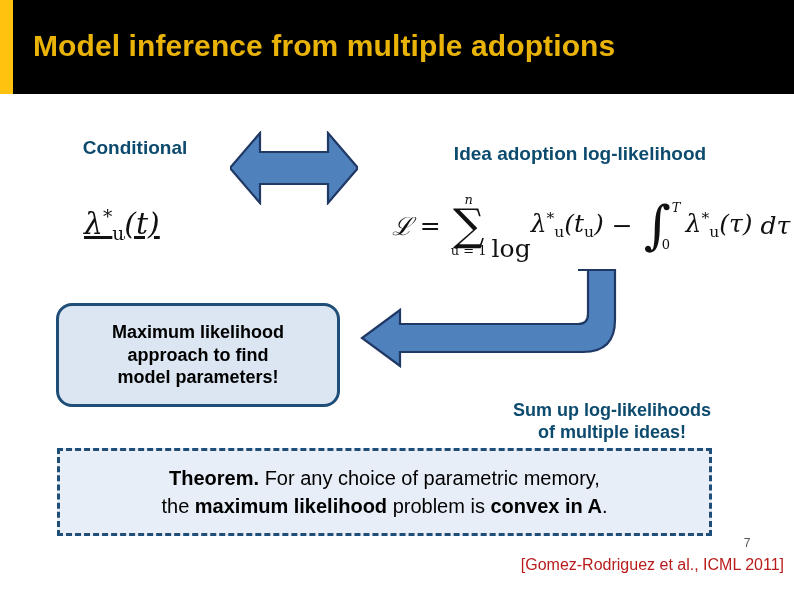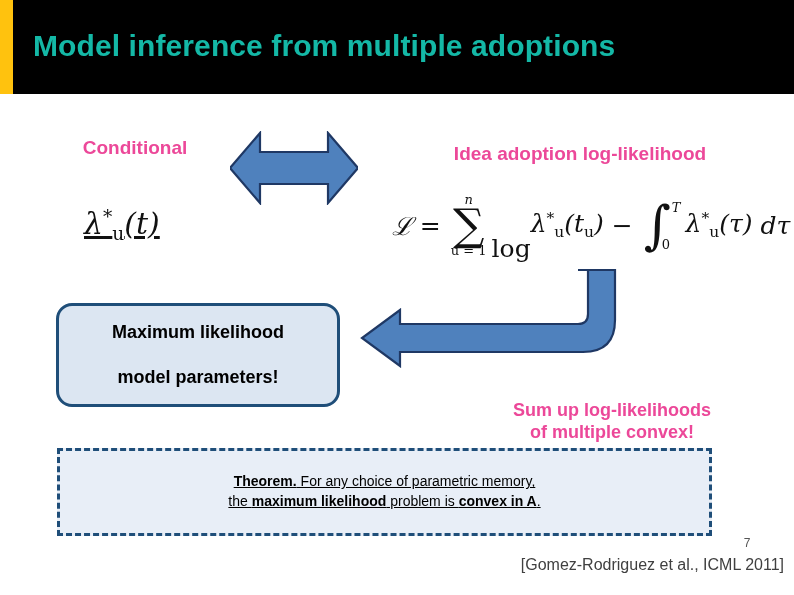--- a/index.html
+++ b/index.html
@@ -31,33 +31,33 @@
     height: 94px;
     background: #ffc20e;
   }
   #slide-title {
     position: absolute;
     left: 33px;
     top: 26px;
     width: 720px;
     font-size: 30px;
     font-weight: bold;
-    color: #14b8a6;
+    color: #eab308;
     letter-spacing: 0.1px;
     line-height: 40px;
     white-space: nowrap;
   }
 
   
   .label-block {
     position: absolute;
     font-weight: bold;
     text-align: center;
     line-height: 1.22;
-    color: #ec4899;
+    color: #0c4a6e;
   }
 
   #cond-intensities {
     left: 40px;
     top: 136px;
     width: 190px;
     font-size: 19px;
   }
 
   #idea-adoption-label {
@@ -179,46 +179,45 @@
     height: 88px;
     background: #e8eef7;
     border: 3px dashed #1f4e79;
     box-sizing: border-box;
     display: flex;
     align-items: center;
     justify-content: center;
   }
   #theorem-text {
     text-align: center;
-    font-size: 14px;
+    font-size: 20px;
     line-height: 1.4;
     color: #000000;
     padding: 0 14px;
-    text-decoration: underline;
   }
   #theorem-text b { font-weight: bold; }
 
   
   #slide-number {
     position: absolute;
     left: 736px;
     top: 536px;
     width: 22px;
     text-align: center;
     font-size: 12px;
     color: #555;
   }
   #citation {
     position: absolute;
     left: 394px;
     top: 556px;
     width: 390px;
     text-align: right;
     font-size: 16px;
-    color: #404040;
+    color: #b91c1c;
   }
 </style>
 </head>
 <body>
 
 <div id="title-bar">
   <div id="title-accent"></div>
   <div id="slide-title">Model inference from multiple adoptions</div>
 </div>
 
@@ -262,28 +261,28 @@
   <span style="margin-left:8px;font-style:italic;">dτ</span>
 </div>
 
 <svg id="elbow-arrow" viewBox="0 0 260 100">
   <path d="M 218,2 L 255,2 L 255,52 Q 255,84 223,84 L 40,84 L 40,98 L 2,70 L 40,42 L 40,56 L 218,56 Q 228,56 228,46 L 228,2 Z" fill="#4f81bd" stroke="#1f3864" stroke-width="2.2" stroke-linejoin="miter"></path>
 </svg>
 
 <div id="ml-box">
   <div>
     <span>Maximum likelihood</span><br>
-    <br>
+    <span>approach to find</span><br>
     <span>model parameters!</span>
   </div>
 </div>
 
 <div id="sum-up-label" class="label-block">
   <span>Sum up log-likelihoods</span><br>
-  <span>of multiple convex!</span>
+  <span>of multiple ideas!</span>
 </div>
 
 <div id="theorem-box">
   <div id="theorem-text">
     <b>Theorem.</b><span> For any choice of parametric memory,</span><br>
     <span>the </span><b>maximum likelihood</b><span> problem is </span><b>convex in A</b><span>.</span>
   </div>
 </div>
 
 <div id="slide-number">7</div>

